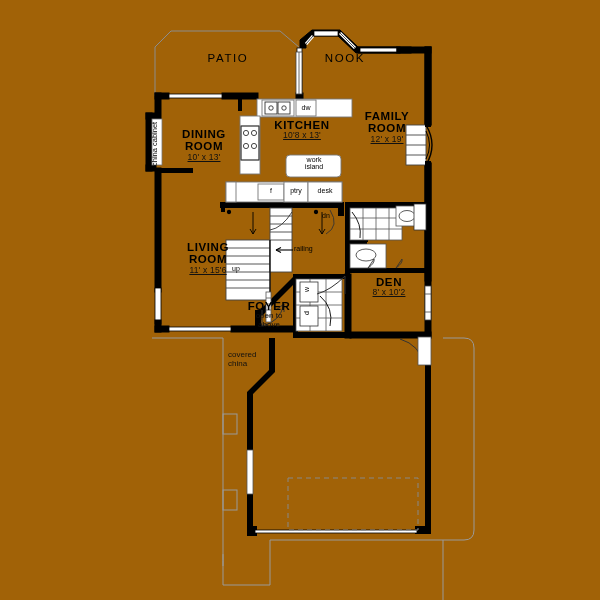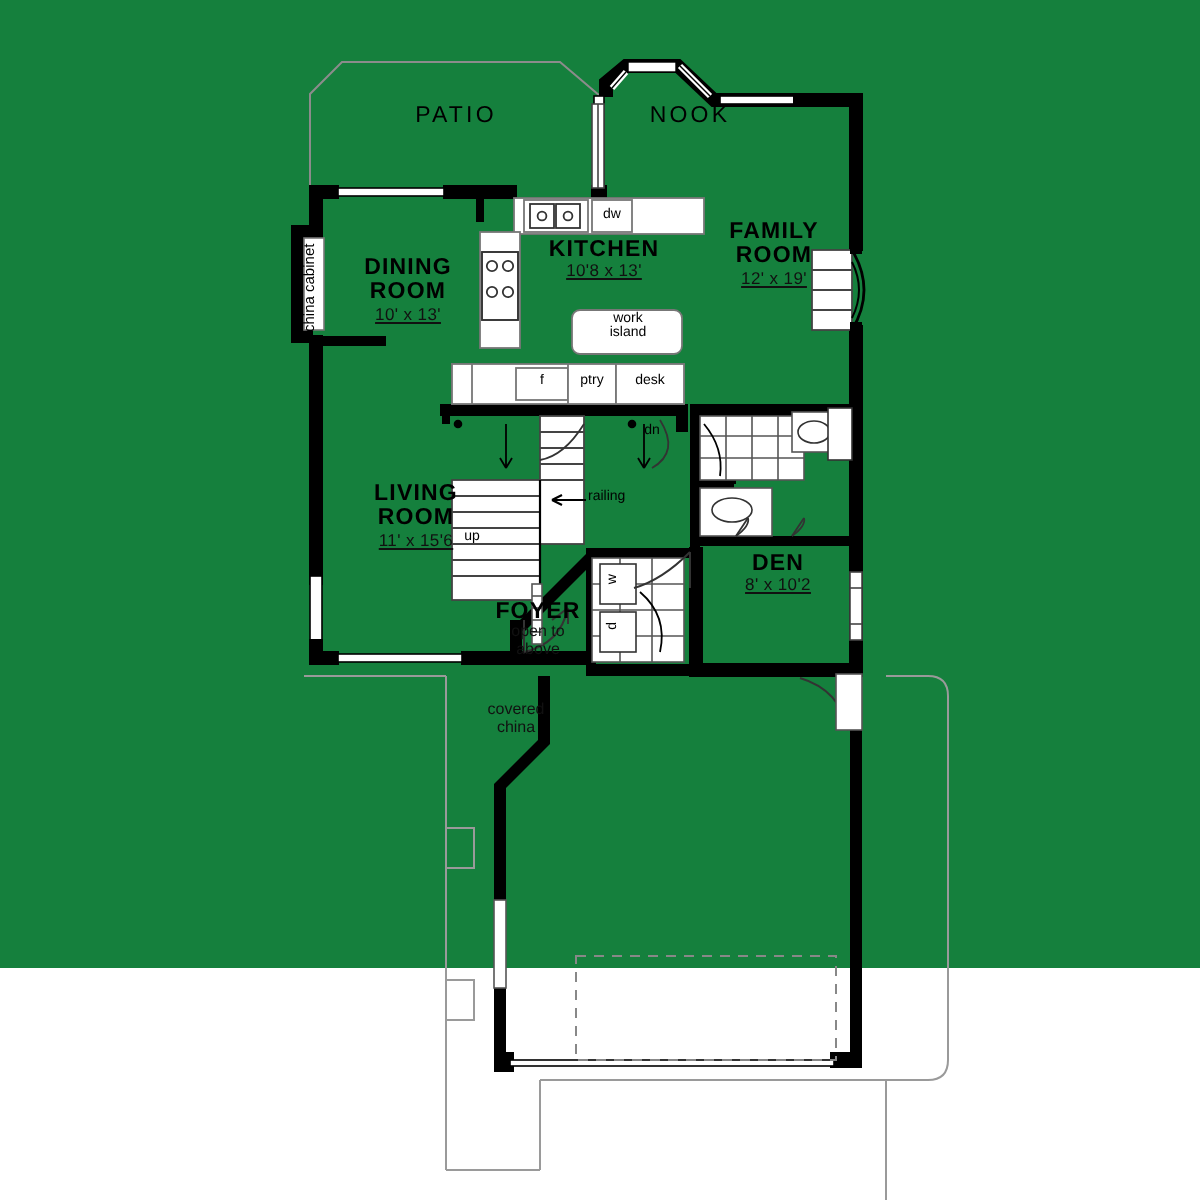--- a/index.html
+++ b/index.html
@@ -10,22 +10,22 @@
   body {
     width: 600px;
     height: 600px;
     font-family: "Liberation Sans", sans-serif;
     overflow: hidden;
     position: relative;
   }
   #plan-root {
     position: relative;
     width: 600px;
-    height: 484px;
-    background: #15803d;
+    height: 600px;
+    background: #a16207;
   }
   svg#floorplan {
     position: absolute;
     top: 0;
     left: 0;
     width: 600px;
     height: 600px;
     display: block;
   }
   
@@ -82,21 +82,20 @@
     writing-mode: vertical-rl;
     transform: rotate(180deg);
     line-height: 1.25;
     pointer-events: none;
   }
   .note-label {
     position: absolute;
     font-size: 8px;
     color: #111;
     font-family: "Liberation Sans", sans-serif;
-    text-align: center;
     line-height: 1.15;
     white-space: nowrap;
     pointer-events: none;
   }
 </style>
 </head>
 <body>
 
 <div id="plan-root">
 

